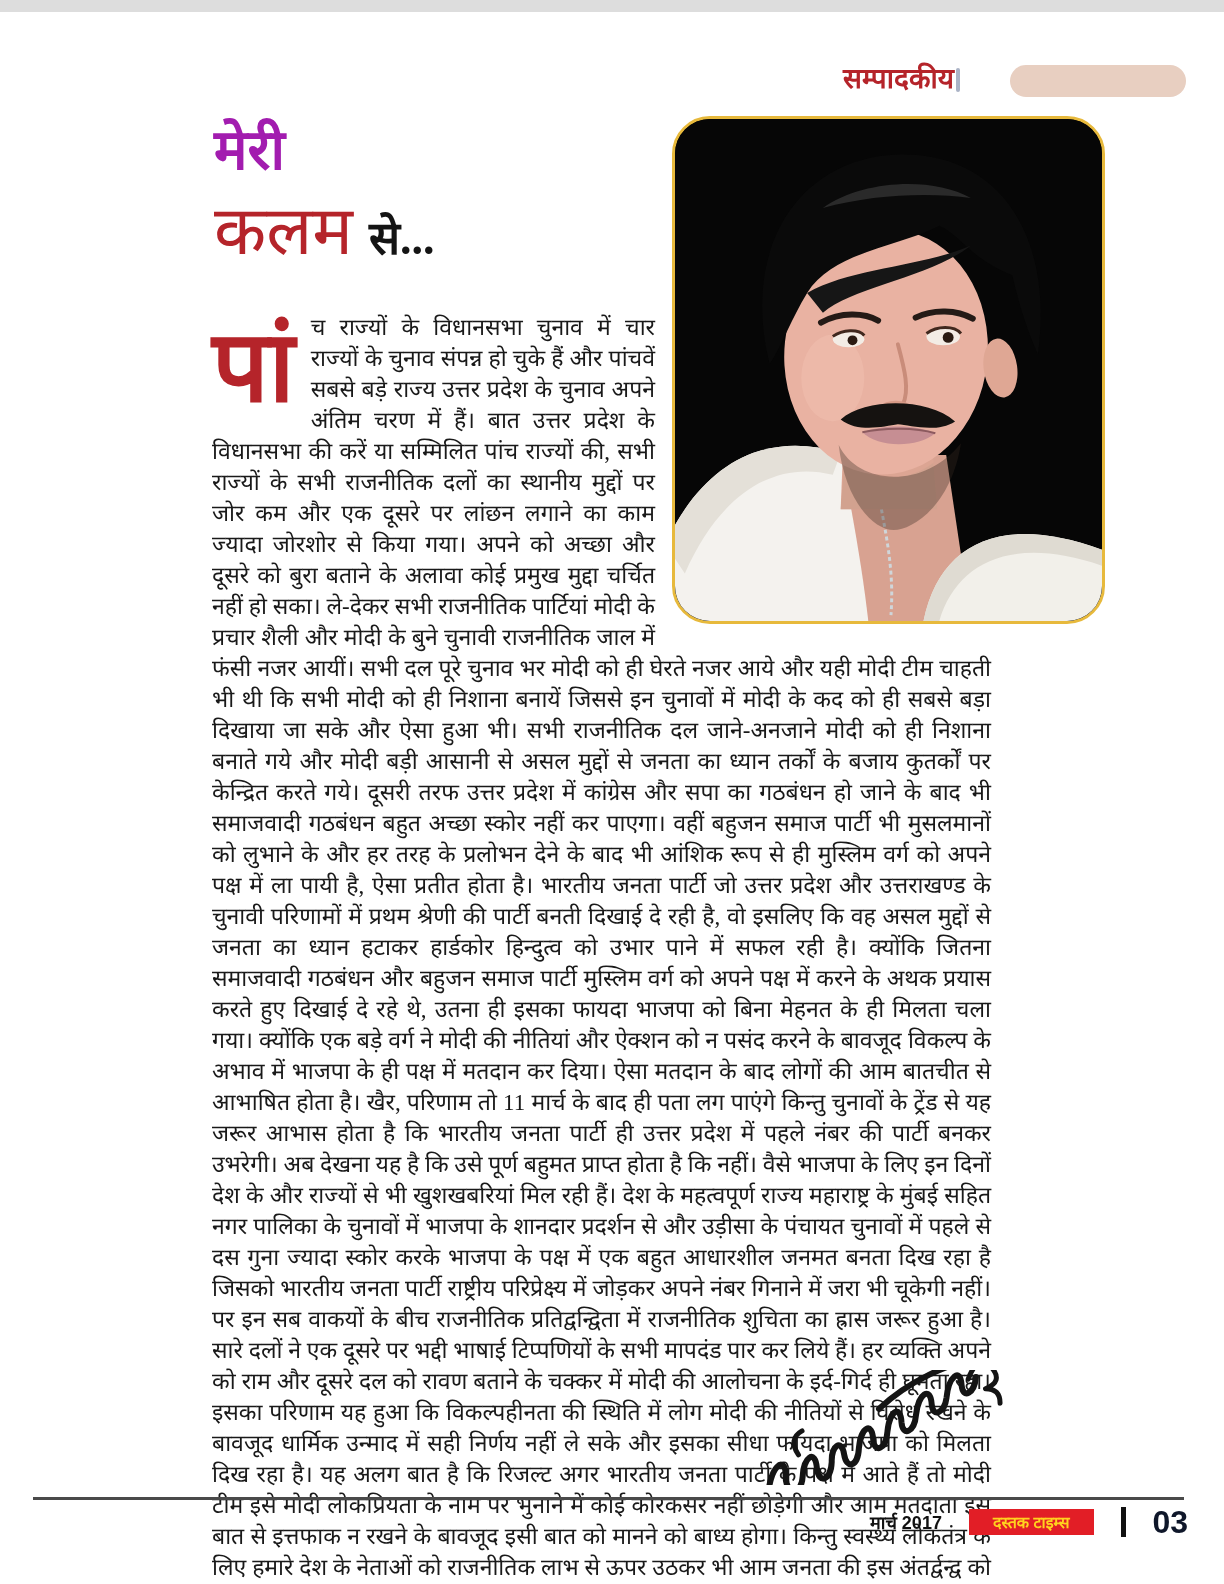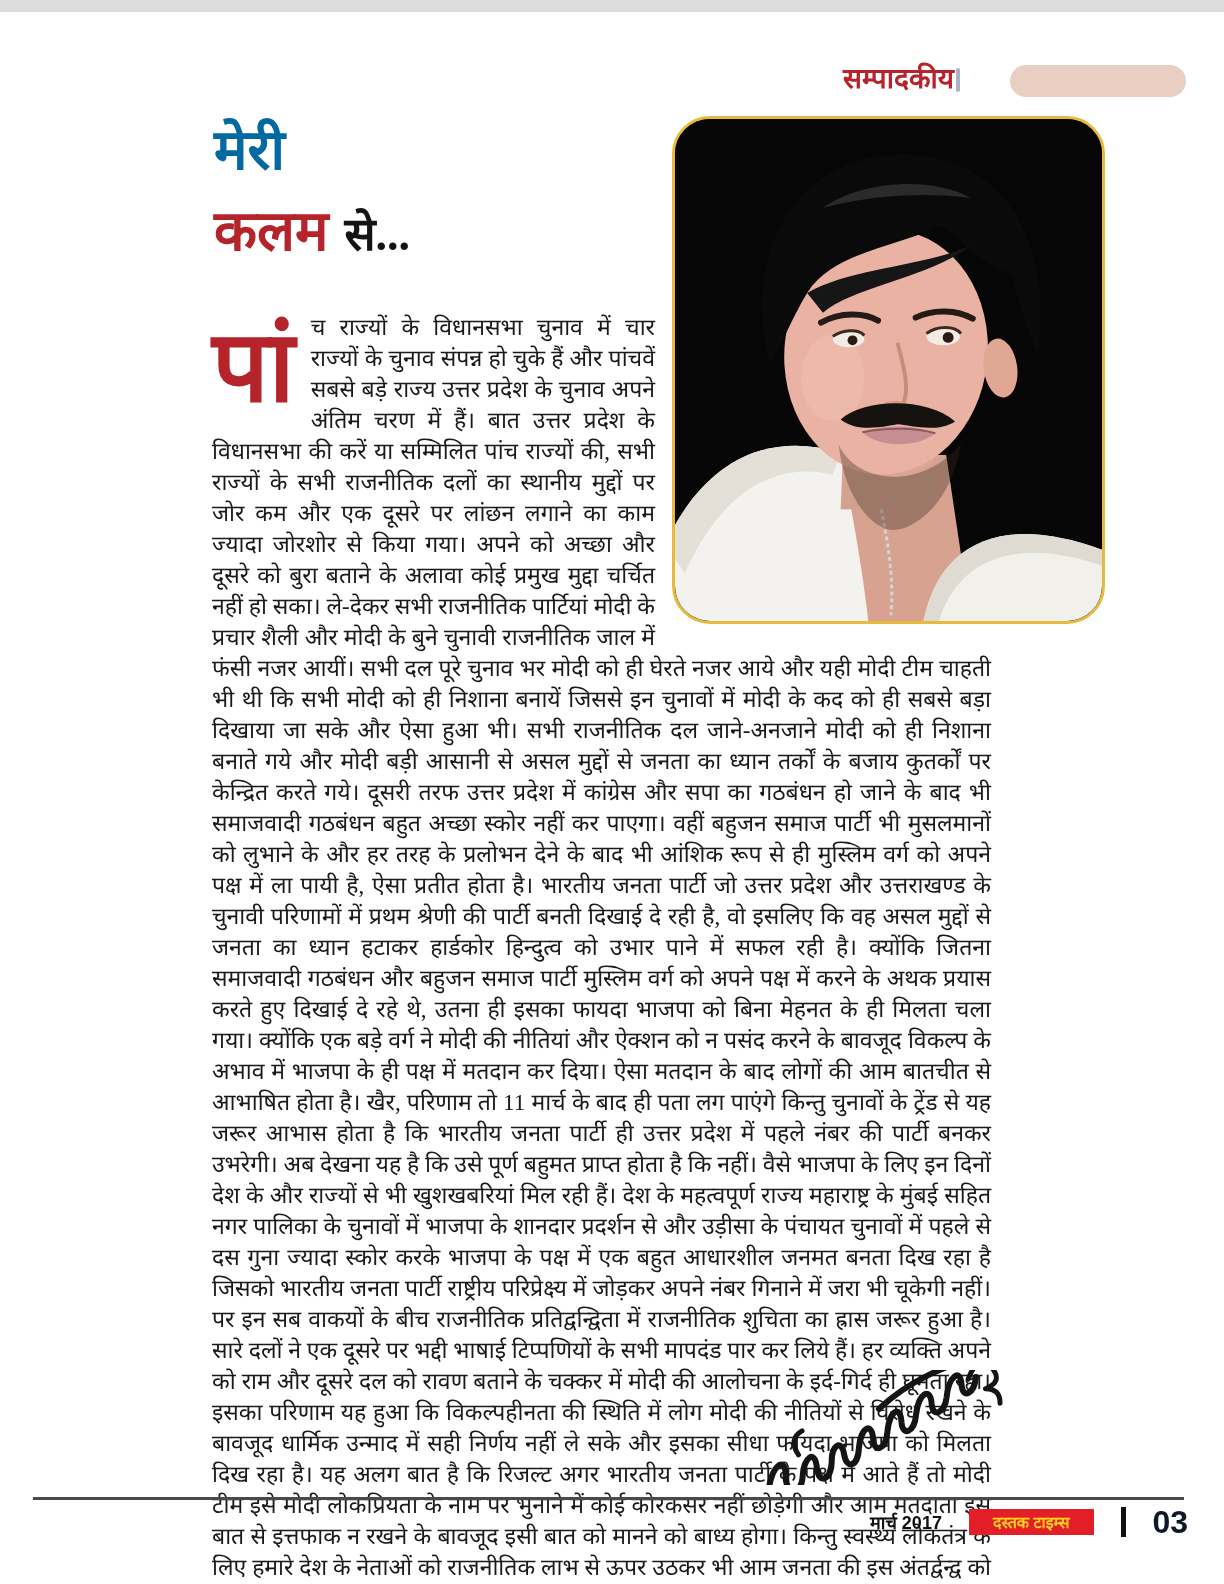--- a/index.html
+++ b/index.html
@@ -23,23 +23,23 @@
     position:absolute;left:956px;top:8px;
     width:4px;height:24px;background:#aab3c6;border-radius:2px;
   }
   .pink-pill{
     position:absolute;left:1010px;top:5px;
     width:176px;height:32px;border-radius:17px;
     background:var(--pill-pink,#e8cfc1);
   }
   
   .title-block{position:absolute;left:214px;top:106px;width:440px;}
-  .t1{font-size:56px;font-weight:bold;color:#0369a1;line-height:64px;}
+  .t1{font-size:56px;font-weight:bold;color:#a21caf;line-height:64px;}
   .t2row{display:flex;align-items:baseline;gap:16px;margin-top:6px;}
-  .t2{font-size:56px;font-weight:bold;color:var(--accent-red,#c4262b);line-height:86px;}
+  .t2{font-size:68px;font-weight:normal;color:var(--accent-red,#c4262b);line-height:86px;}
   .t3{font-size:46px;font-weight:bold;color:#141414;}
   
   .photo{
     position:absolute;left:672px;top:104px;margin:0;
     width:433px;height:508px;
     border:3px solid var(--photo-border,#e7b93c);
     border-radius:38px;overflow:hidden;background:#000;
     box-sizing:border-box;
   }
   .photo svg{display:block;width:100%;height:100%;}

